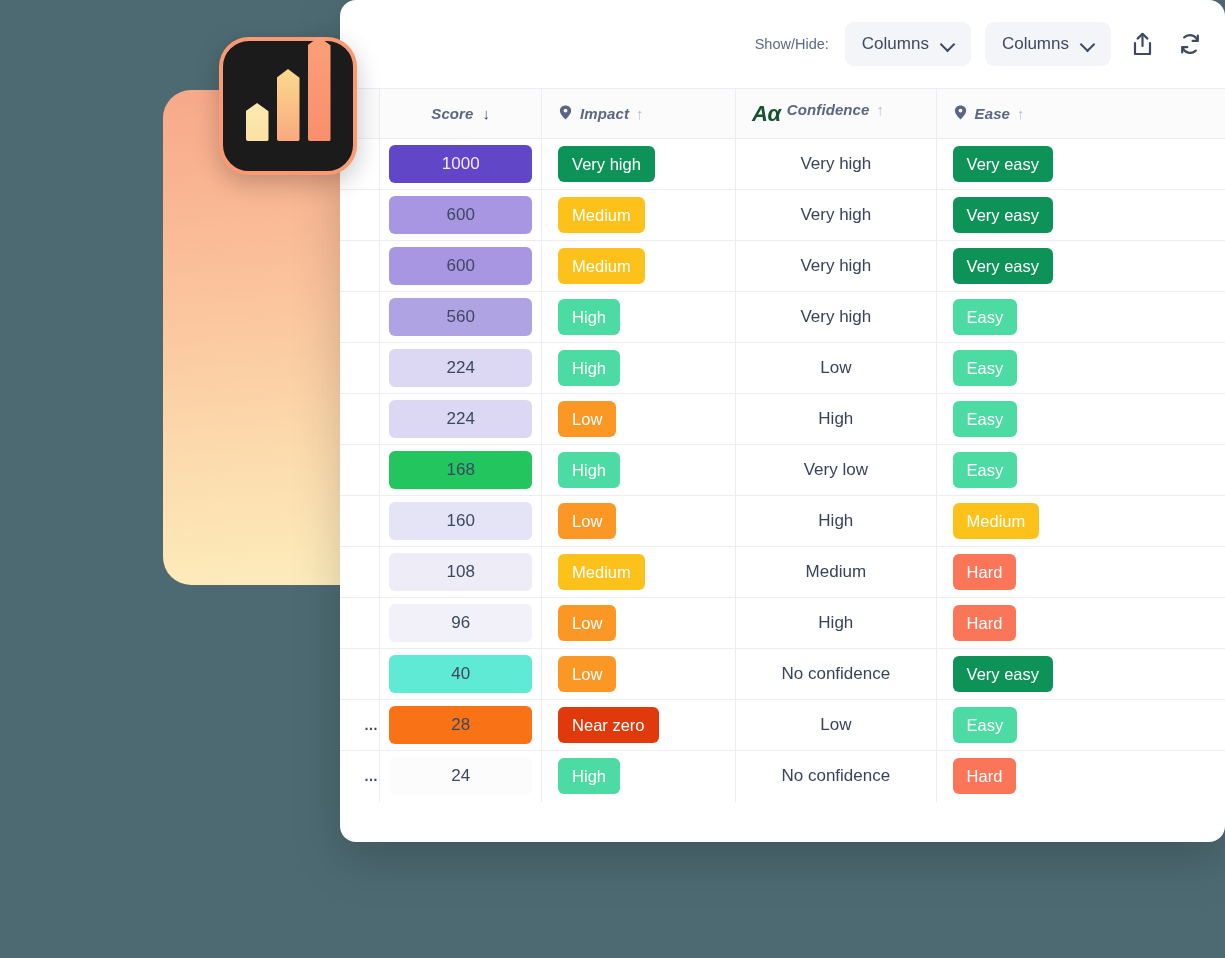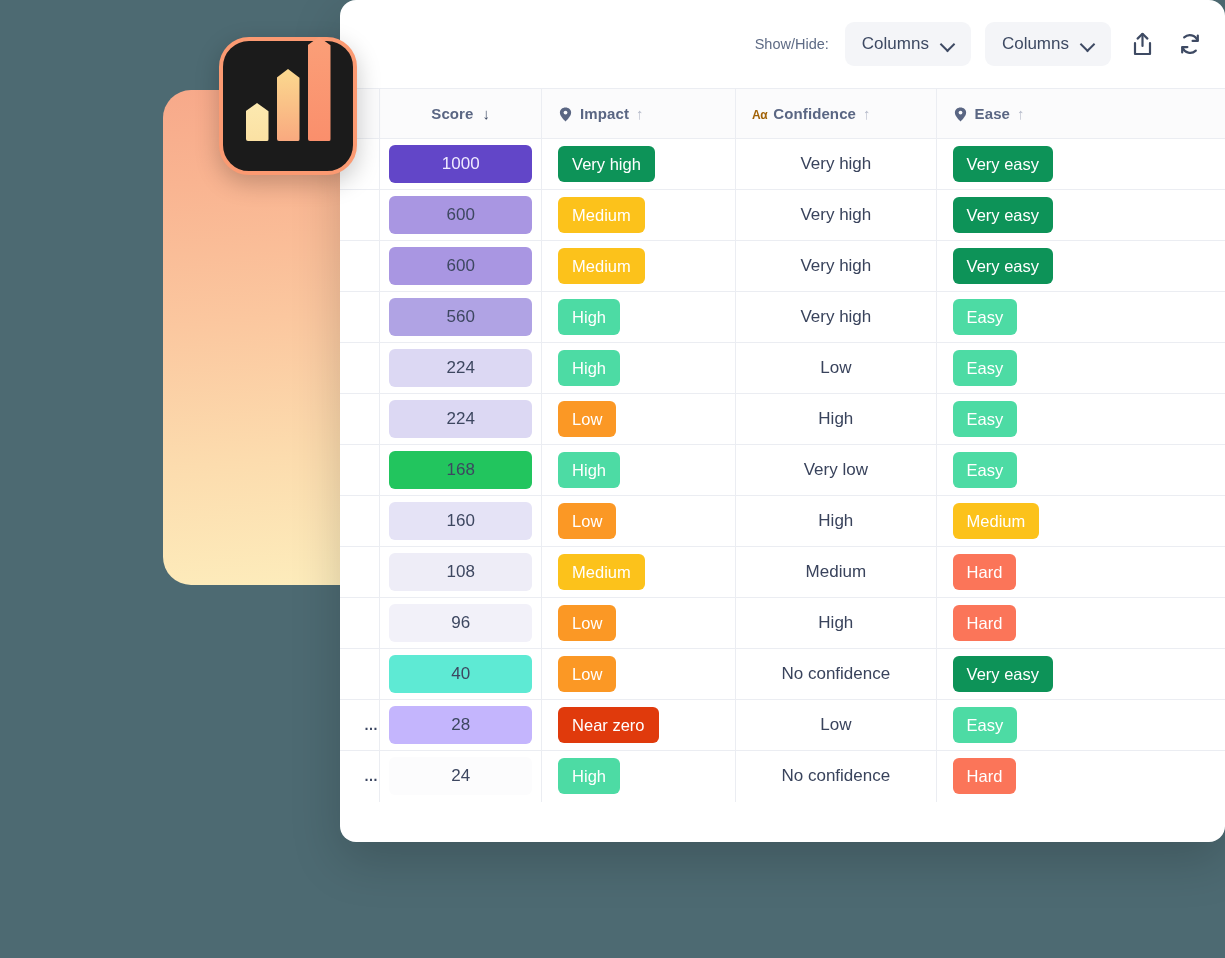--- a/index.html
+++ b/index.html
@@ -114,33 +114,34 @@
     height: 50px;
     border-bottom: 1px solid #ebedf2;
   }
   .col-peek { width: 37px; }
   .col-score { width: 150px; }
   .col-impact { width: 180px; }
   .col-conf   { width: 186px; }
   .col-ease   { width: 268px; border-right: none !important; }
 
   .th-inner {
-    display: flex; align-items: flex-end; gap: 7px;
+    display: flex; align-items: flex-start; gap: 7px;
     padding: 0 16px;
     font-size: 15px; font-weight: 700;
     color: #5a6683;
     letter-spacing: .1px;
+    font-style: italic;
   }
   .th-score .th-inner { justify-content: center; gap: 9px; }
   .sort-arrow { font-size: 15px; font-weight: 700; }
   .sort-down { color: #3e4a63; }
   .sort-up { color: #b7bccb; }
   .tag-icon svg, .aa-icon { display: block; }
   .aa-icon {
-    font-size: 12px; font-weight: 700; color: #a16207;
+    font-size: 22px; font-weight: 700; color: #14532d;
     letter-spacing: -.4px; margin-right: -1px;
   }
 
   
   .peek-cell {
     font-size: 14px; color: #3a4560; letter-spacing: 1.5px;
     text-align: right; padding-right: 4px; font-weight: 700;
   }
   .peek-head { background: #fbfbfc; }
 
@@ -364,21 +365,21 @@
             <td class="score-cell">
               <div class="score-pill" style="background: #5eead4; color: rgb(61, 71, 96);">40</div>
             </td>
             <td class="badge-cell"><span class="badge" style="background: rgb(251, 152, 37);">Low</span></td>
             <td class="plain-cell">No confidence</td>
             <td class="badge-cell col-ease"><span class="badge" style="background: rgb(13, 147, 88);">Very easy</span></td>
           </tr>
           <tr>
             <td class="peek-cell">…</td>
             <td class="score-cell">
-              <div class="score-pill" style="background: #c4b5fd; color: rgb(61, 71, 96);">28</div>
+              <div class="score-pill" style="background: #f97316; color: rgb(61, 71, 96);">28</div>
             </td>
             <td class="badge-cell"><span class="badge" style="background: rgb(224, 58, 12);">Near zero</span></td>
             <td class="plain-cell">Low</td>
             <td class="badge-cell col-ease"><span class="badge" style="background: rgb(77, 219, 164);">Easy</span></td>
           </tr>
           <tr>
             <td class="peek-cell">…</td>
             <td class="score-cell">
               <div class="score-pill" style="background: rgb(252, 252, 253); color: rgb(61, 71, 96);">24</div>
             </td>

